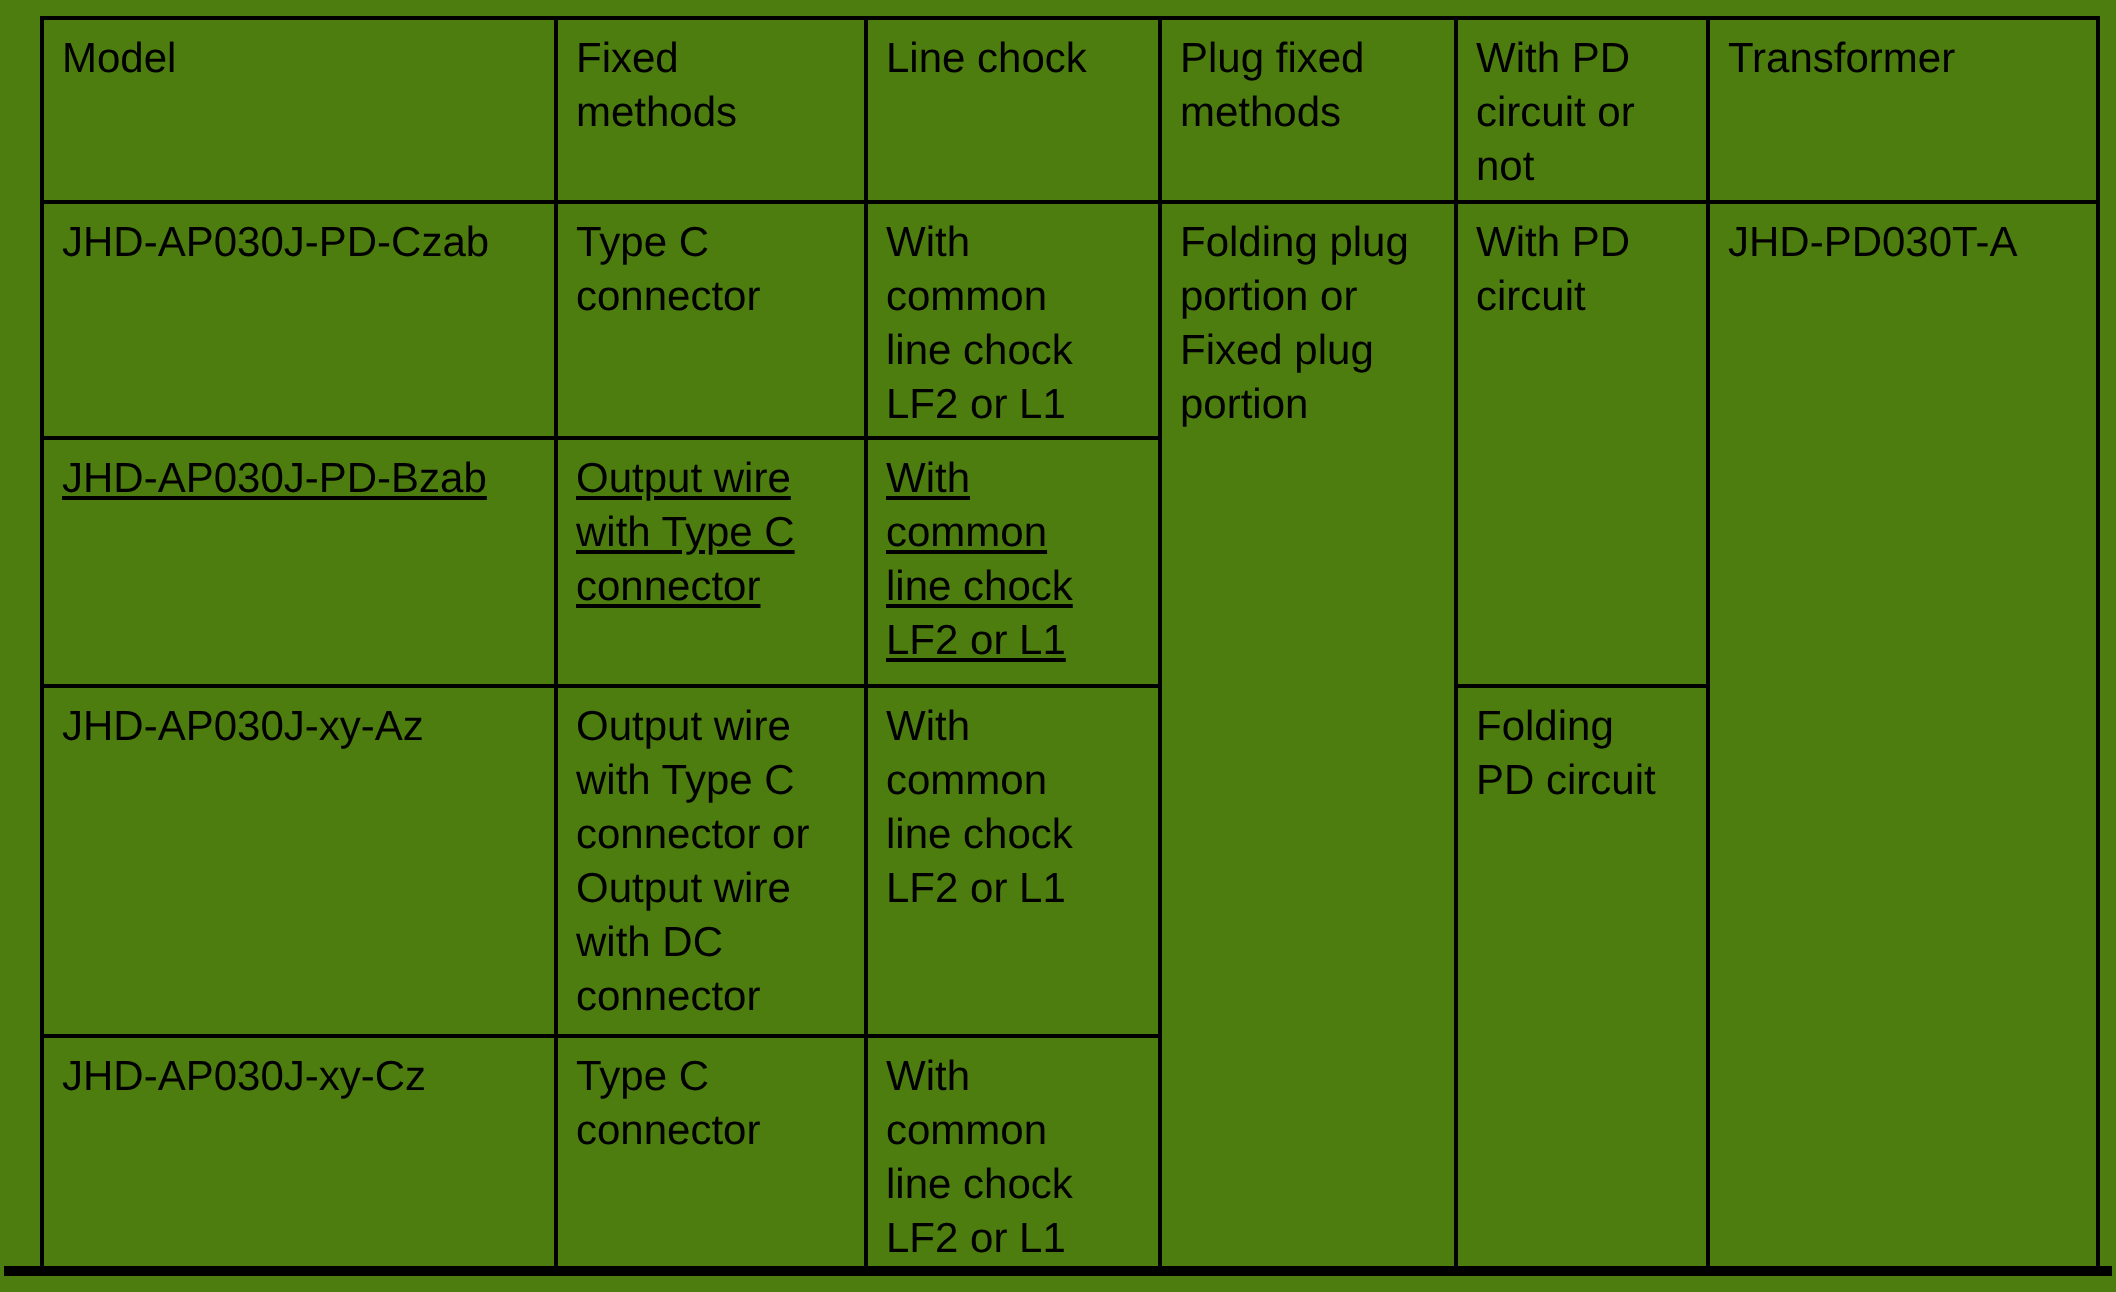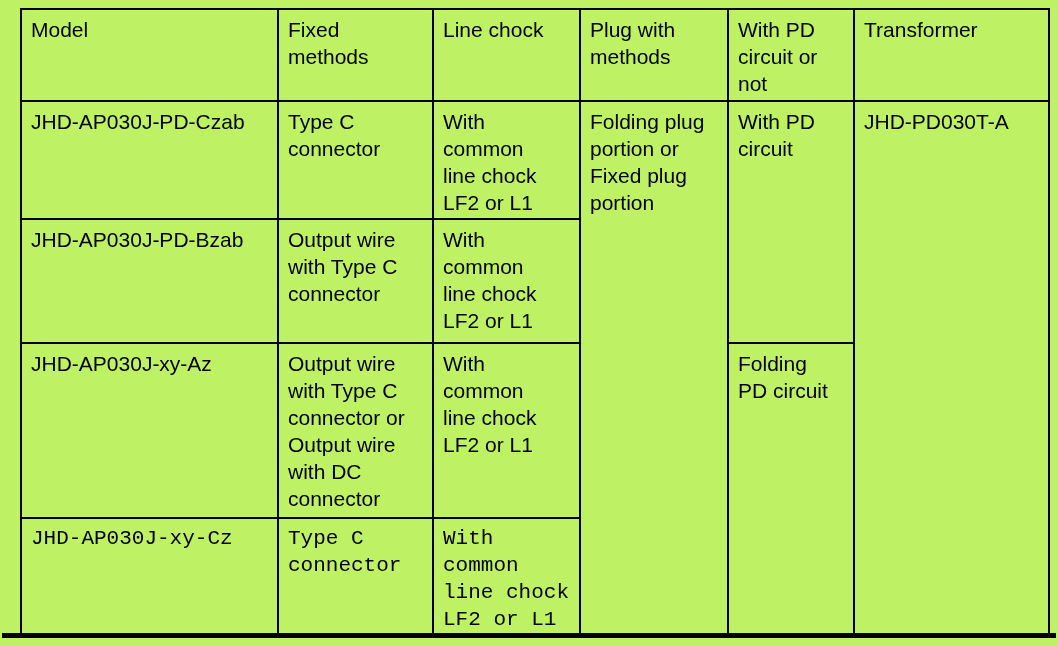--- a/index.html
+++ b/index.html
@@ -11,21 +11,21 @@
     width: 1058px;
     height: 646px;
     position: relative;
     font-family: "Liberation Sans", sans-serif;
     color: #000000;
     overflow: hidden;
   }
   .page {
     position: absolute;
     inset: 0;
-    background: #bef264;
+    background: #4d7c0f;
   }
   table.spec {
     position: absolute;
     left: 20px;
     top: 8px;
     width: 1028px;
     border-collapse: collapse;
     table-layout: fixed;
   }
   table.spec th,
@@ -35,23 +35,23 @@
     text-align: left;
     padding: 6px 8px 0 9px;
     font-size: 21px;
     line-height: 27px;
     font-weight: normal;
     white-space: pre-line;
     overflow: hidden;
   }
   tr.r-head  { height: 92px;  }
   tr.r-body1 { height: 118px; }
-  tr.r-body2 { height: 124px; }
+  tr.r-body2 { height: 124px; text-decoration: underline; }
   tr.r-body3 { height: 175px; }
-  tr.r-body4 { height: 115px; font-family: Liberation Mono, monospace; }
+  tr.r-body4 { height: 115px; }
   .bottom-rule {
     position: absolute;
     left: 2px;
     top: 633px;
     width: 1054px;
     height: 5px;
     background: #000000;
   }
 </style>
 </head>
@@ -67,21 +67,21 @@
       <col style="width:148px">
       <col style="width:126px">
       <col style="width:195px">
     </colgroup>
     <thead>
       <tr class="r-head">
         <th>Model</th>
         <th>Fixed
 methods</th>
         <th>Line chock</th>
-        <th>Plug with
+        <th>Plug fixed
 methods</th>
         <th>With PD
 circuit or
 not</th>
         <th>Transformer</th>
       </tr>
     </thead>
     <tbody>
       <tr class="r-body1">
         <td>JHD-AP030J-PD-Czab</td>

